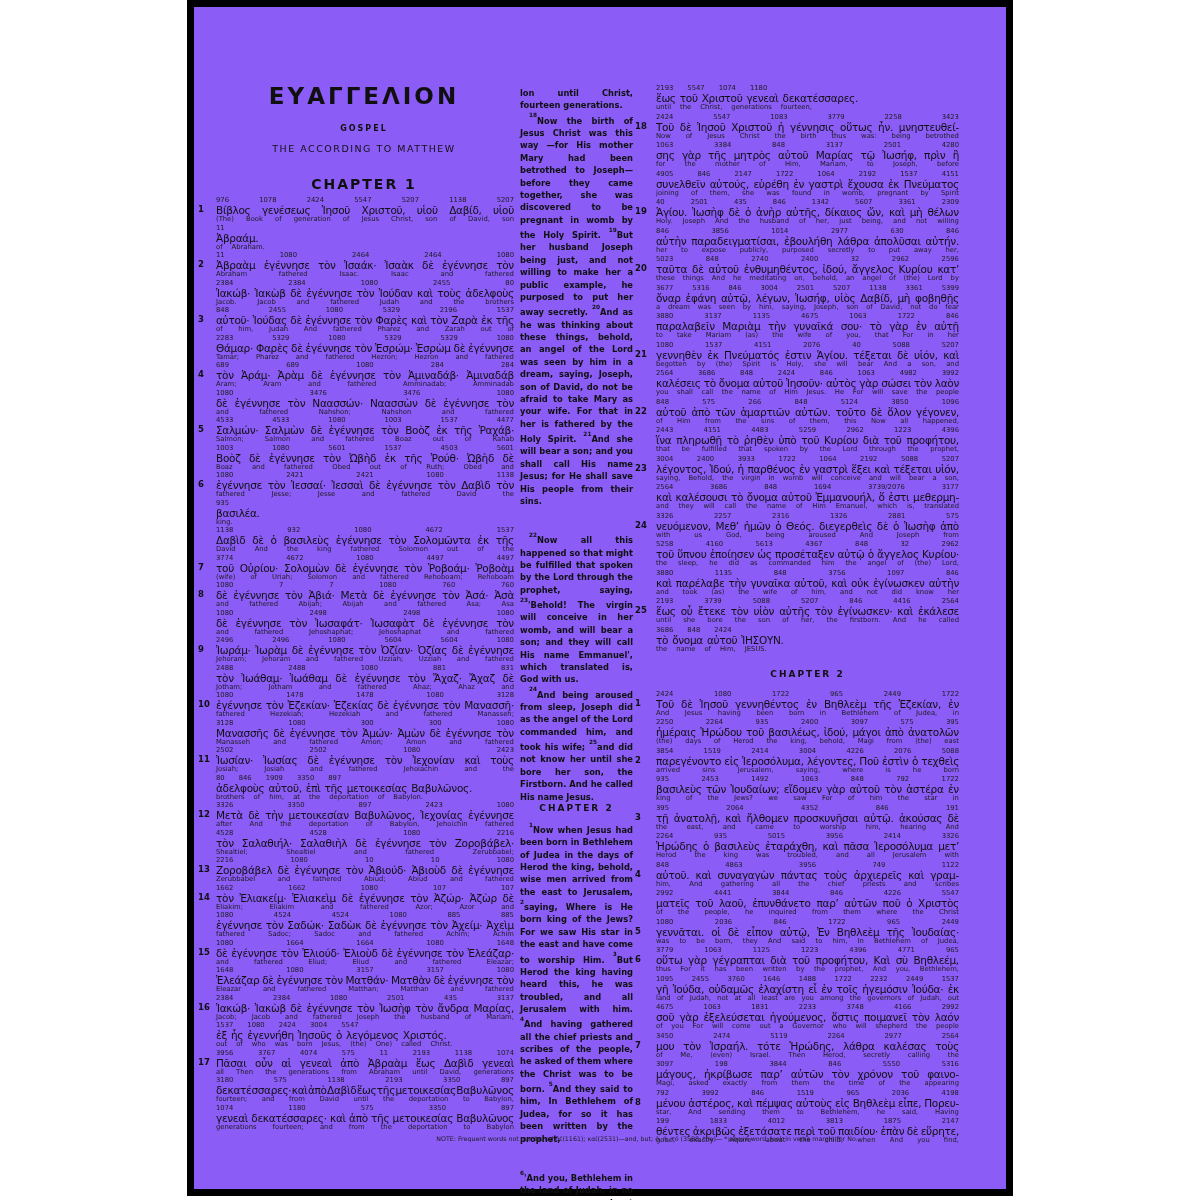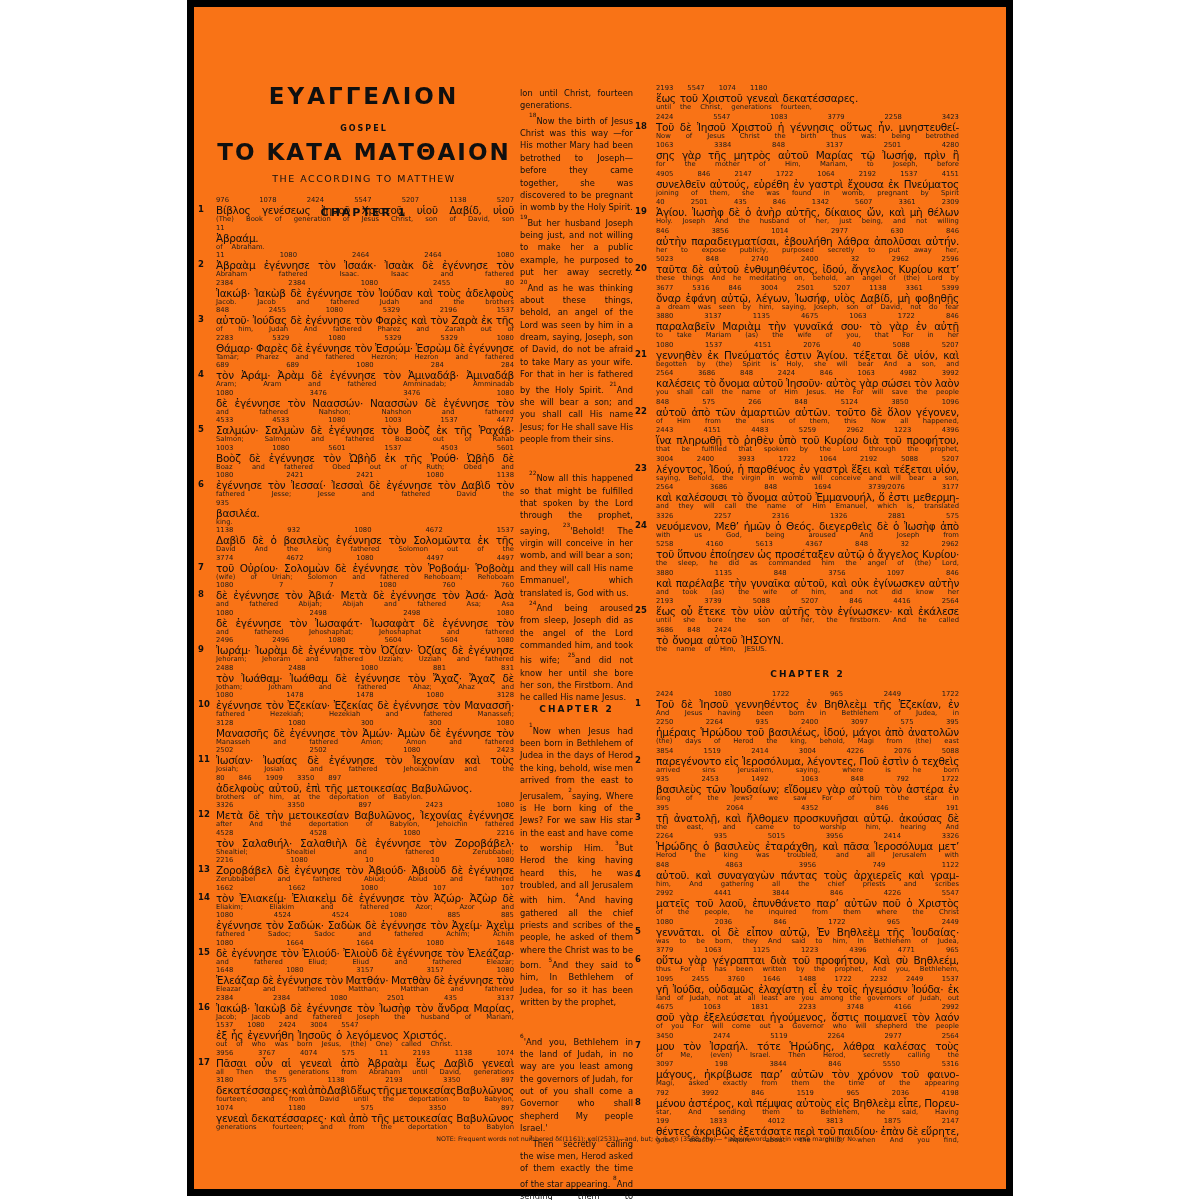--- a/index.html
+++ b/index.html
@@ -1,61 +1,60 @@
 <!DOCTYPE html>
 <html><head>
 <meta charset="utf-8">
 <style>
   html,body{margin:0;padding:0;background:#fff;}
   body{width:1200px;height:1200px;position:relative;font-family:"DejaVu Sans",sans-serif;color:#101010;}
-  .page{position:absolute;left:187px;top:0;width:826px;height:1196px;border:7px solid #000;background:#f97316;box-sizing:border-box;}
+  .page{position:absolute;left:187px;top:0;width:826px;height:1196px;border:7px solid #000;background:#8b5cf6;box-sizing:border-box;}
   
   .lc-header{position:absolute;left:20px;top:76px;width:300px;text-align:center;}
   .gtitle{font-size:23px;letter-spacing:3px;font-weight:bold;line-height:26px;}
   .slabel{font-size:8px;font-weight:bold;letter-spacing:2px;line-height:12px;margin-top:14px;}
   .gtitle2{font-size:23px;letter-spacing:2px;font-weight:bold;line-height:26px;margin-top:4px;}
   .elabel{font-size:9.5px;font-weight:normal;letter-spacing:1.5px;margin-top:8px;}
-  .ch1{font-size:11px;font-weight:bold;letter-spacing:2px;margin-top:22px;}
+  .ch1{font-size:14px;font-weight:bold;letter-spacing:2px;margin-top:22px;}
   
   .ilcol{position:absolute;}
   #col-left-lines{left:22px;top:190px;width:298px;}
   #col-right-lines{left:462px;top:78px;width:303px;}
   .ig{position:relative;margin-bottom:1.5px;}
   #col-right-lines .ig{margin-bottom:2.5px;}
   .vnum{position:absolute;left:-18px;top:7px;font-size:8.5px;font-weight:bold;}
   #col-right-lines .vnum{left:-21px;}
   .ilrow{display:flex;justify-content:space-between;white-space:nowrap;}
   .ilrow span{display:inline-block;}
   .nums{font-size:6.8px;line-height:7px;color:#1c1c1c;}
   .greek{font-size:10.5px;line-height:12px;letter-spacing:-0.3px;font-weight:500;}
   .gloss{font-size:6.8px;line-height:7px;color:#1c1c1c;}
   .nums.short{justify-content:flex-start;gap:14px;}
   .greek.short{justify-content:flex-start;gap:4px;}
   .gloss.short{justify-content:flex-start;gap:9px;}
   .chap-heading{text-align:center;font-size:9px;font-weight:bold;letter-spacing:2px;margin:16px 0 12px 0;}
   
   #col-mid{position:absolute;left:326px;top:80px;width:113px;}
-  .mid-para{font-size:8.3px;line-height:12.4px;text-align:justify;margin:0;text-indent:9px;}
+  .mid-para{font-size:8.3px;line-height:12.4px;text-align:justify;margin:0;text-indent:9px;font-weight:bold;}
   .mid-para.noindent{text-indent:0;}
   .mid-para sup{font-size:5.8px;position:relative;top:-2.5px;}
   .gap-small{margin-top:24px;}
   .gap-large{margin-top:74px;}
   .mid-heading{text-align:center;font-size:9px;font-weight:bold;letter-spacing:2px;margin:0 0 8px 0;}
   
   .note{position:absolute;left:100px;top:1128px;width:706px;font-size:6.3px;text-align:center;white-space:nowrap;color:#1c1c1c;}
 </style>
 </head>
 <body>
 
 <div class="page">
 
   <div class="lc-header">
     <div class="gtitle">ΕΥΑΓΓΕΛΙΟΝ</div>
     <div class="slabel">GOSPEL</div>
-    <div class="gtitle2">ΤΟ ΚΑΤΑ ΜΑΤΘΑΙΟΝ</div>
     <div class="elabel">THE ACCORDING TO  MATTHEW</div>
     <div class="ch1">CHAPTER 1</div>
   </div>
 
   <div id="col-left-lines" class="ilcol">
       <div class="ig">
         <div class="vnum">1</div>
         <div class="ilrow nums">
           <span>976</span>
           <span>1078</span>

